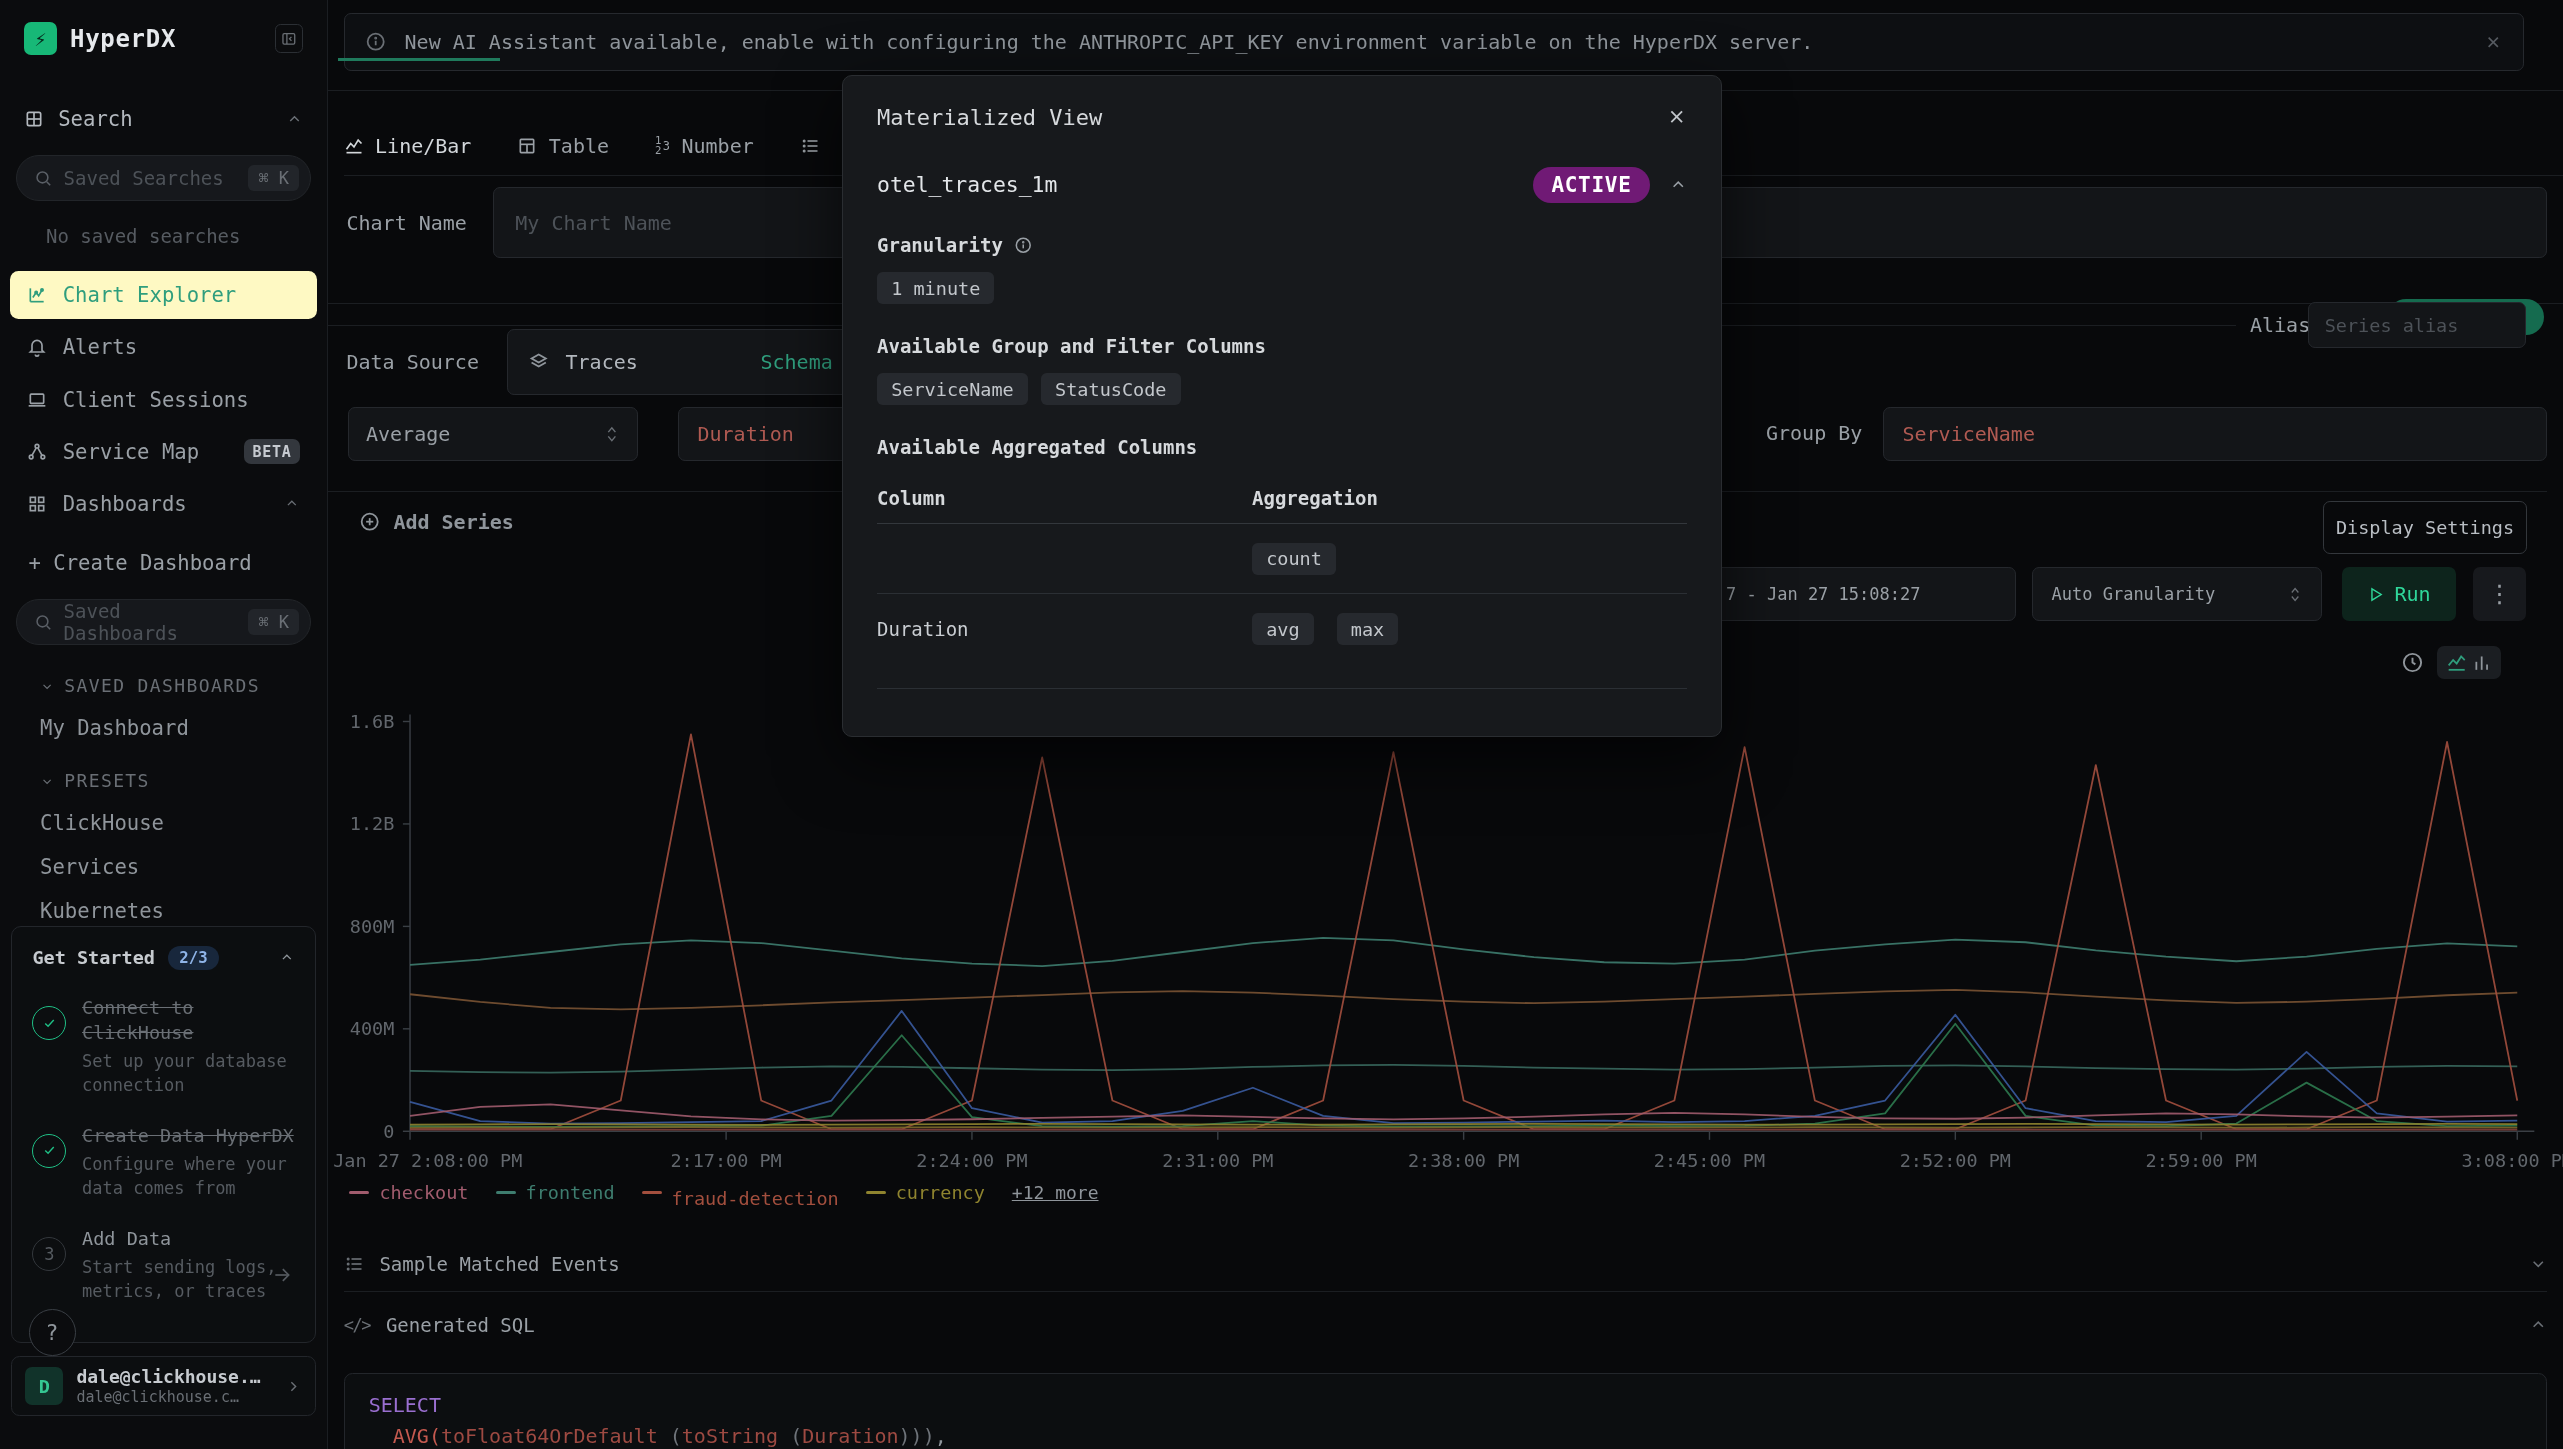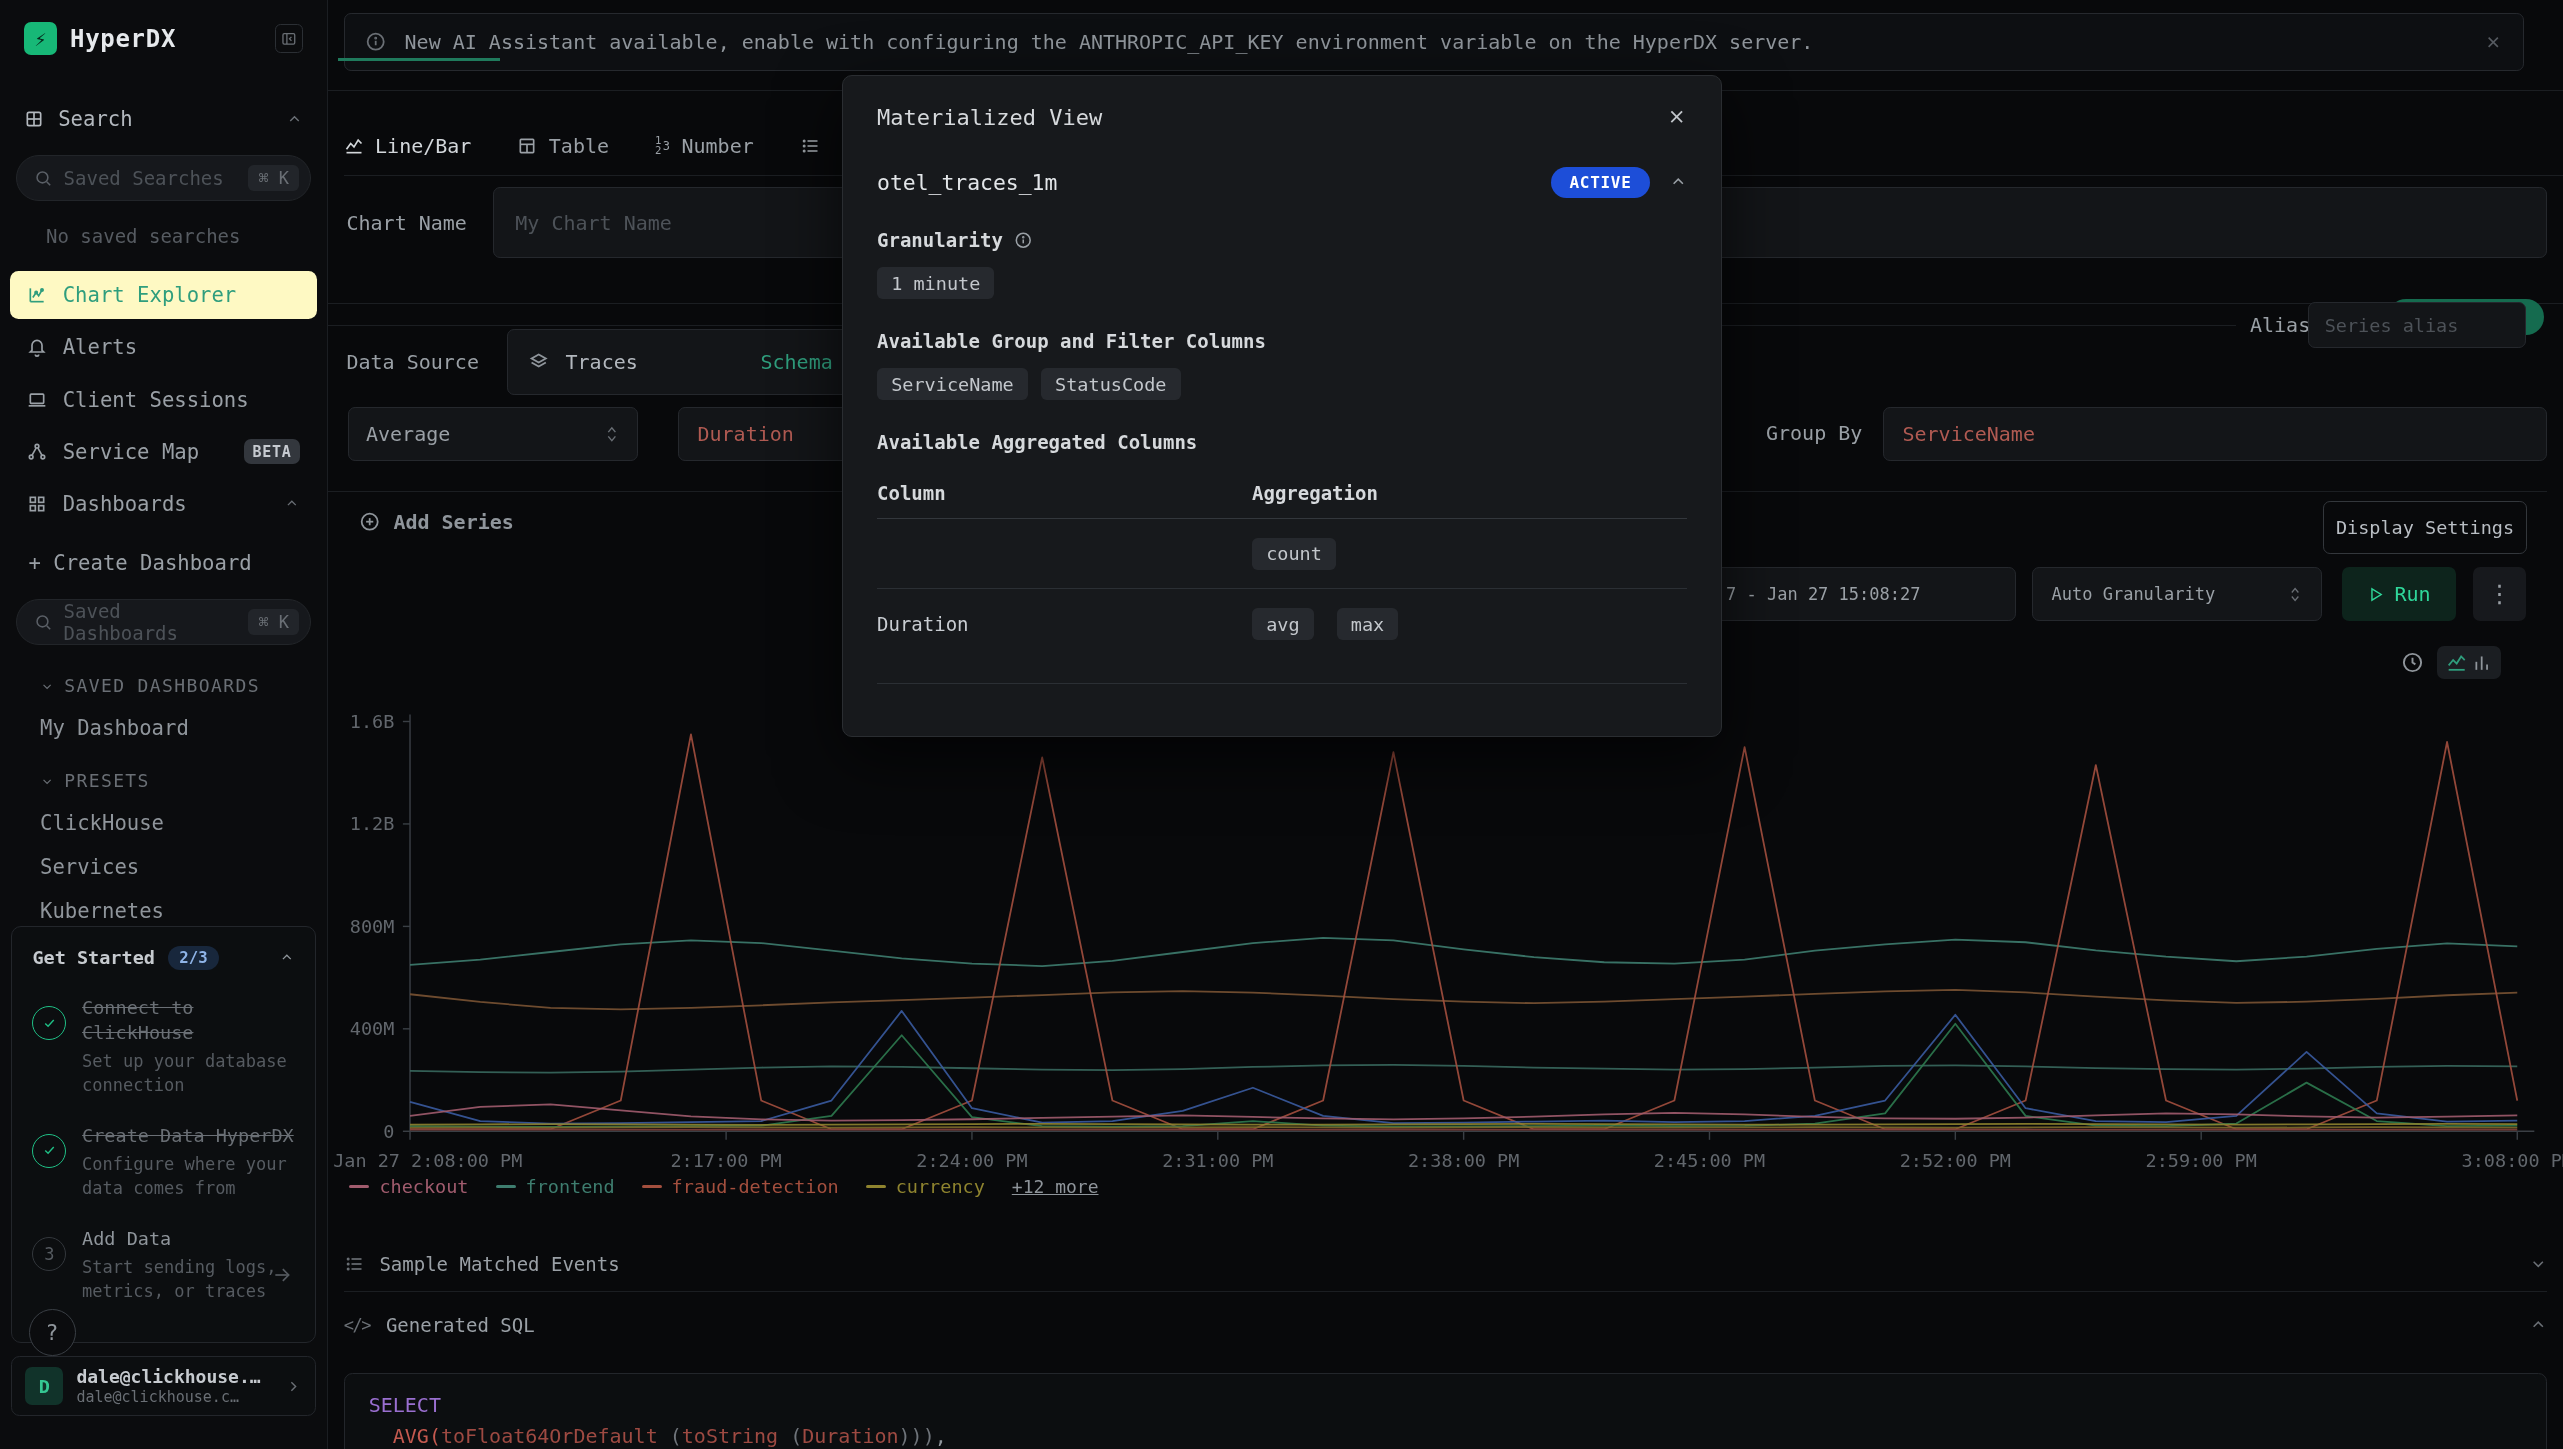--- a/index.html
+++ b/index.html
@@ -117,21 +117,21 @@
   .tok-kw { color:#9a6fd0; } .tok-fn { color:#c4594f; } .tok-fn2 { color:#9e4a42; } .tok-paren { color:#6e7379; } .tok-plain { color:#8f959b; }
 
   
   .modal { position:absolute; left:842px; top:75px; width:880px; height:662px; background:#17191c; border:0.7px solid #2a2d31; border-radius:10px; box-shadow:0 21.4px 64px rgba(0,0,0,0.65); padding:28.5px 34px; z-index:20; }
   .modal-head { display:flex; align-items:center; }
   .modal-title { font-size:22px; color:#d6d9dc; }
   .modal-close { margin-left:auto; color:#c3c7cc; }
   .modal-desc { margin-top:24px; font-size:18.5px; line-height:1.65; color:#b4b9be; max-width:805px; }
   .mv-source-row { margin-top:37px; display:flex; align-items:center; gap:18.5px; }
   .mv-source-name { font-size:21.4px; color:#e3e6e9; }
-  .badge-active { margin-left:auto; background:#1d4ed8; color:#ffffff; font-weight:bold; font-size:16px; letter-spacing:0.7px; border-radius:711px; padding:6.4px 18.5px; }
+  .badge-active { margin-left:auto; background:#701a75; color:#ffffff; font-weight:bold; font-size:21px; letter-spacing:0.7px; border-radius:711px; padding:6.4px 18.5px; }
   .mv-source-row .chev { color:#9aa0a6; }
   .mv-sec-label { margin-top:31px; display:flex; align-items:center; gap:11.4px; font-size:19px; font-weight:bold; color:#d6d9dc; }
   .info-glyph { color:#9aa0a6; font-size:19px; font-weight:normal; }
   .chip { display:inline-block; background:#26292e; border-radius:5.7px; padding:5.7px 14.2px; font-size:18.5px; color:#c3c7cc; }
   .chip-row { margin-top:15.7px; display:flex; gap:13px; }
   .mv-table { margin-top:18.5px; }
   .mv-tr { display:grid; grid-template-columns:375px 1fr; align-items:center; }
   .mv-th { font-size:19px; font-weight:bold; color:#d6d9dc; padding:10px 0 14.2px; }
   .mv-hr { border-top:0.7px solid #33373c; }
   .mv-row-hr { border-top:0.7px solid #2b2f34; }
@@ -547,21 +547,21 @@
       <span class="legend-item">
           <span class="legend-swatch" style="background: rgb(161, 92, 110);"></span>
           <span class="legend-label" style="color: rgb(161, 92, 110);">checkout</span>
         </span>
       <span class="legend-item">
           <span class="legend-swatch" style="background: rgb(62, 125, 111);"></span>
           <span class="legend-label" style="color: rgb(62, 125, 111);">frontend</span>
         </span>
       <span class="legend-item">
           <span class="legend-swatch" style="background: rgb(163, 79, 62);"></span>
-          <span class="legend-label" style="color: rgb(163, 79, 62);">fraud-detection</span>
+          <span class="legend-label" style="color: rgb(163, 79, 62); margin-top: 12px;">fraud-detection</span>
         </span>
       <span class="legend-item">
           <span class="legend-swatch" style="background: rgb(143, 132, 47);"></span>
           <span class="legend-label" style="color: rgb(143, 132, 47);">currency</span>
         </span>
       <span class="legend-more">+12 more</span>
     </div>
 
     <div class="section-row sec-sample">
       <svg class="ic" width="20" height="20" viewBox="0 0 24 24" fill="none" stroke="#6a6f75" stroke-width="2">

